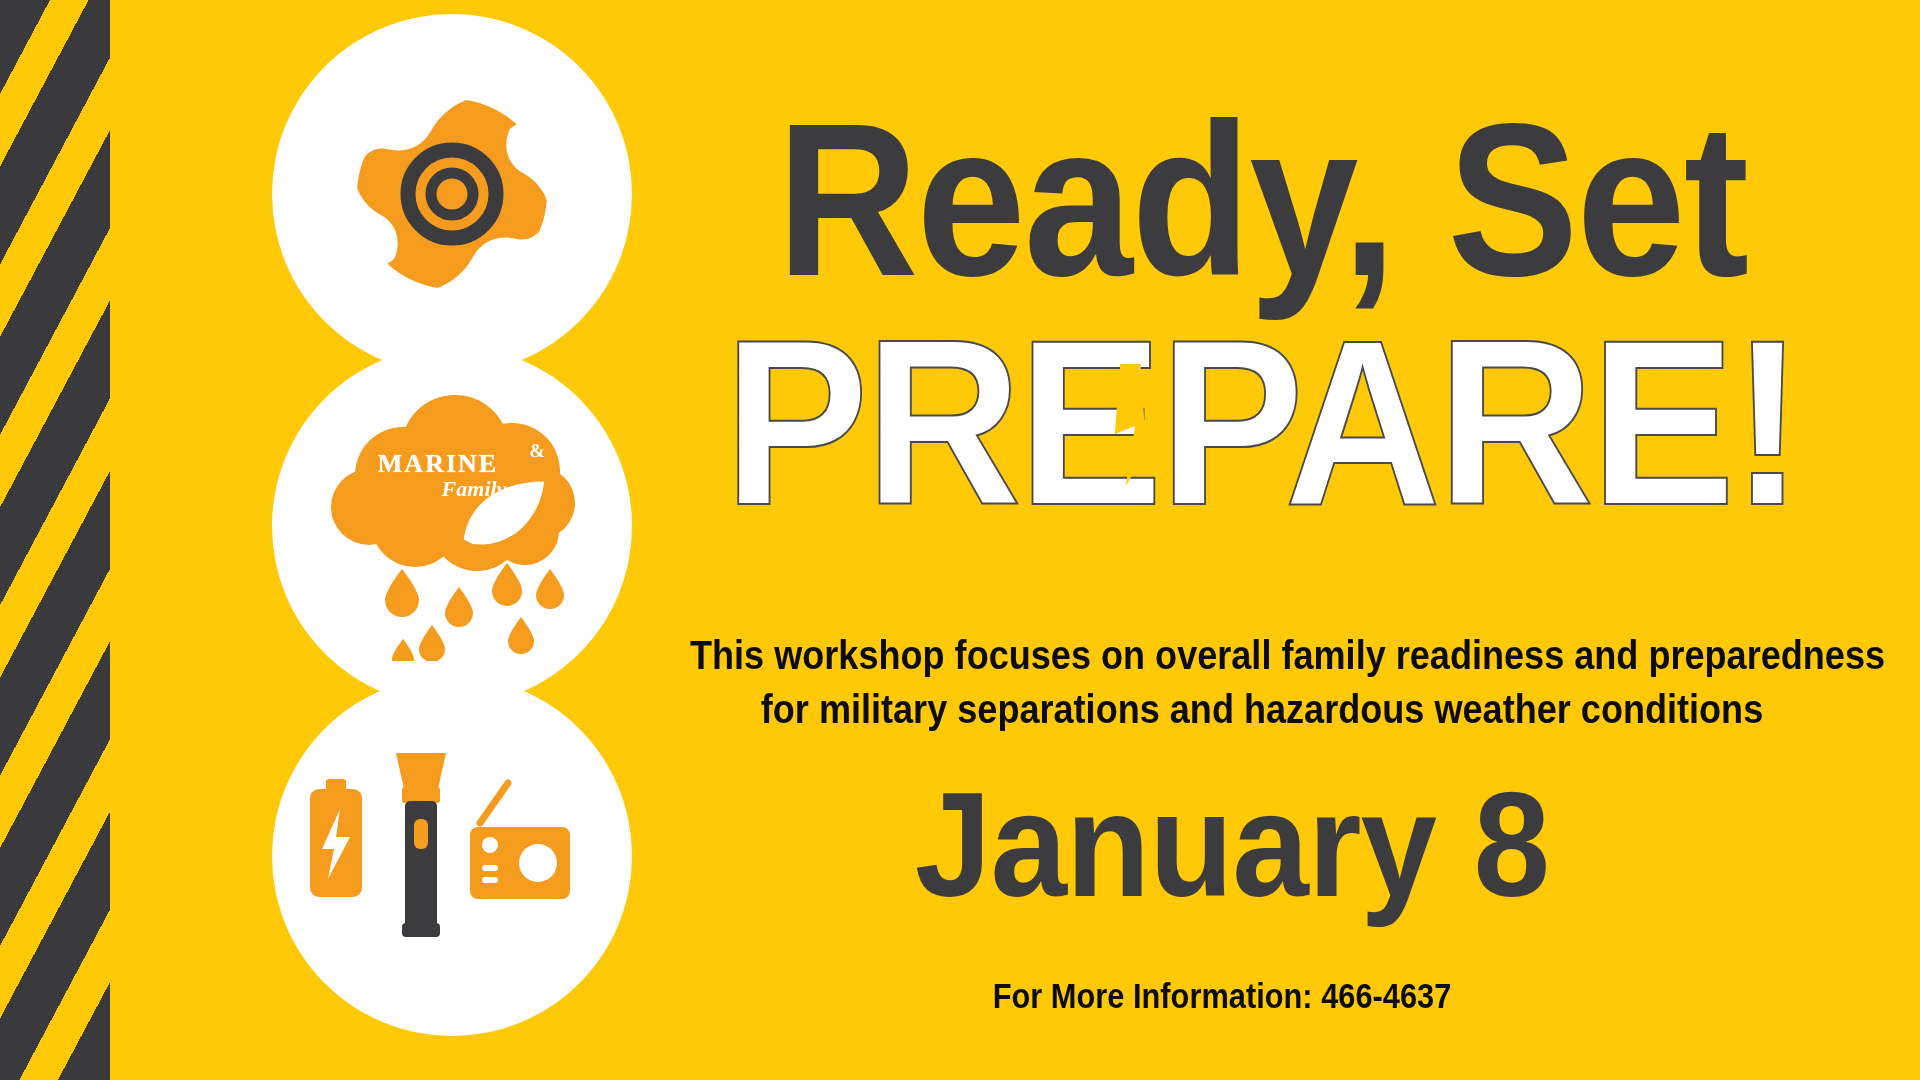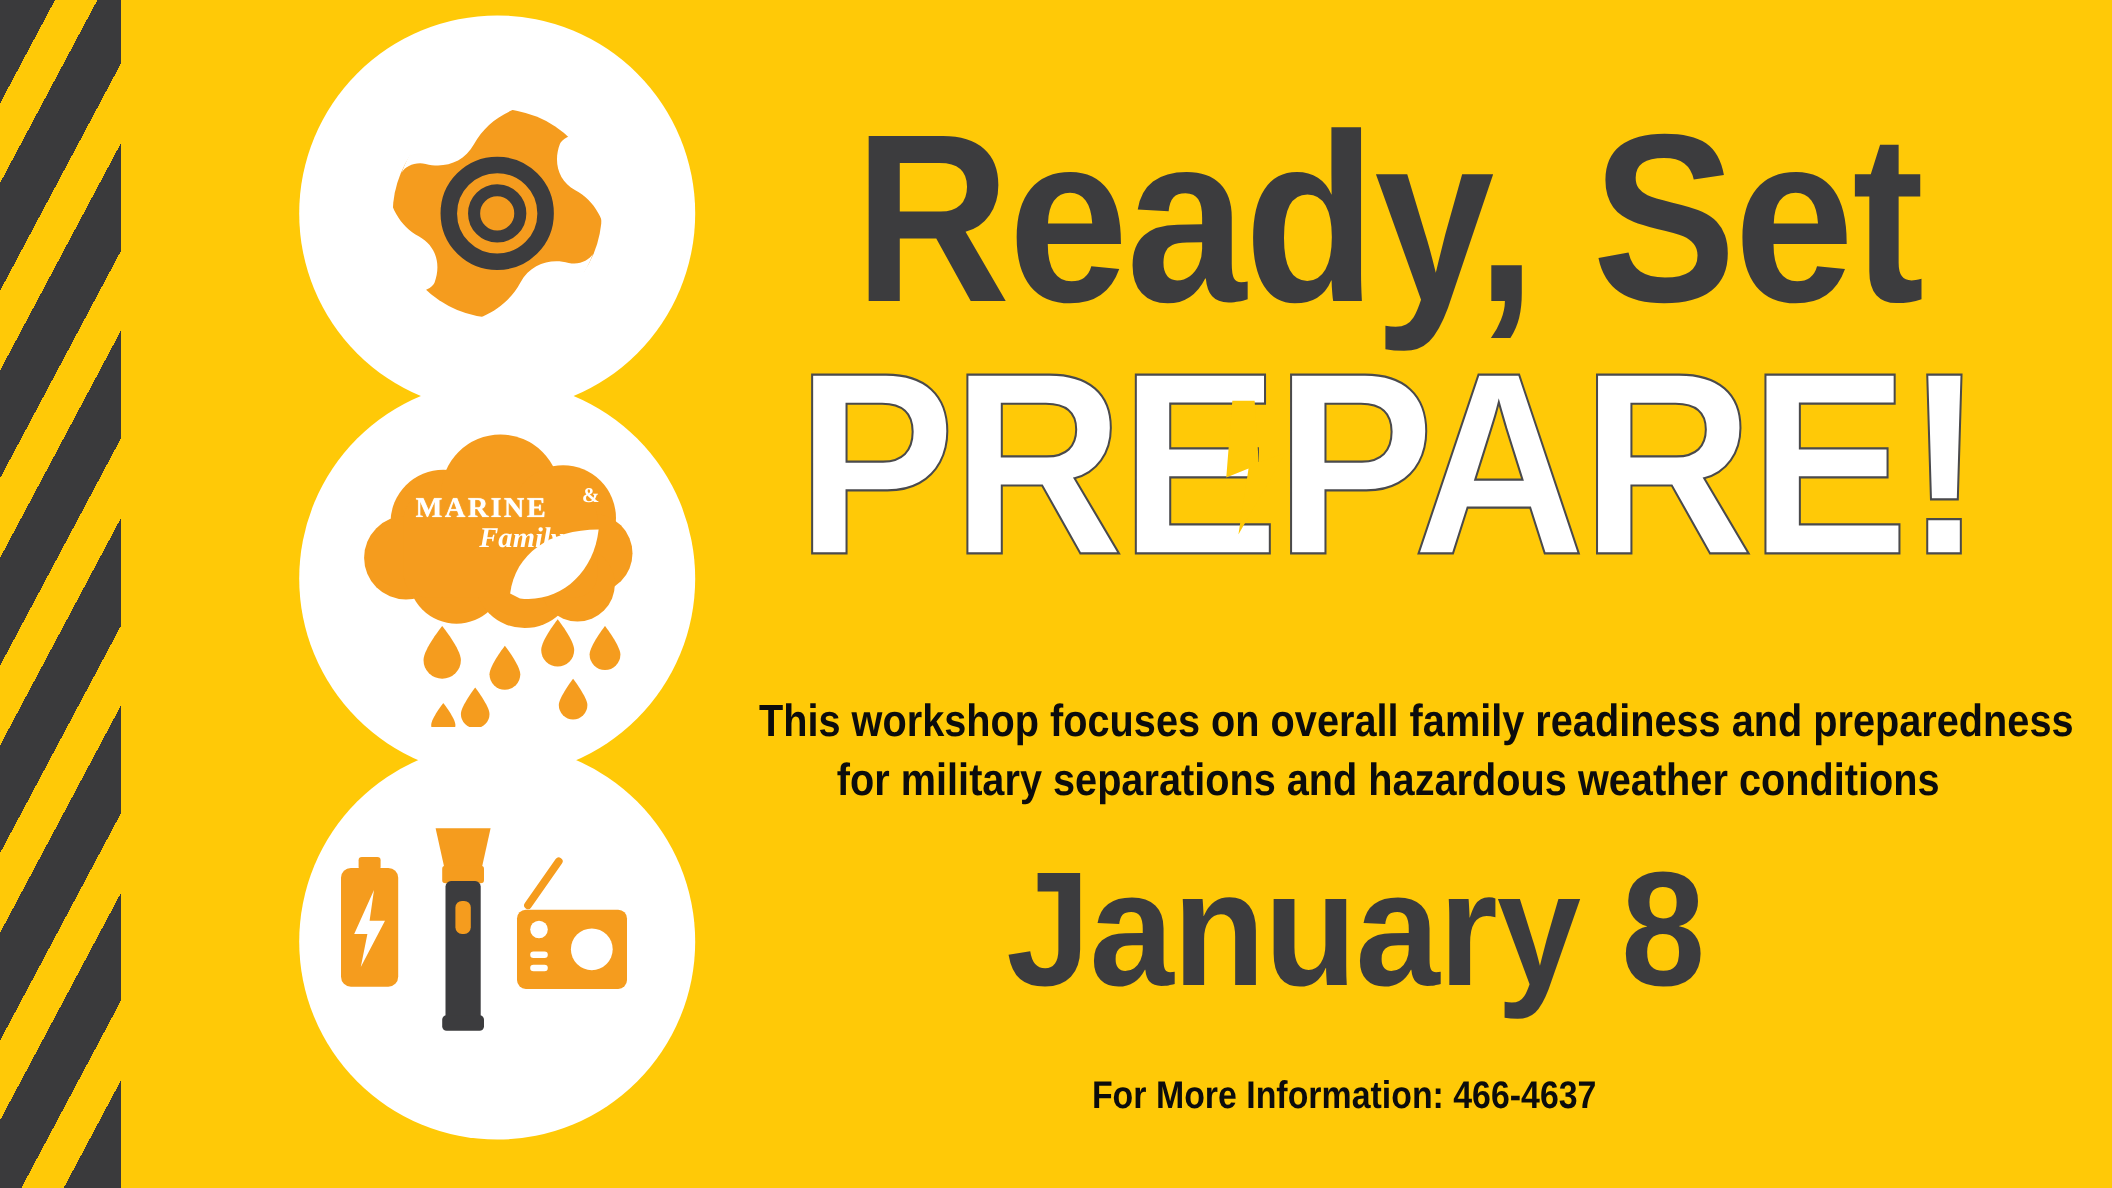--- a/index.html
+++ b/index.html
@@ -53,21 +53,21 @@
     text-shadow: 0 0 1px #ffffff;
     position:relative; left:-10px;
   }
   .logo-amp {
     position:absolute; right:8px; top:4px;
     color:#ffffff; font-family:"Liberation Serif", serif;
     font-weight:bold; font-size:19px; line-height:1;
   }
   .logo-family {
     color:#ffffff; font-family:"Liberation Serif", serif;
-    font-style:italic; font-weight:bold; font-size:26px;
+    font-style:italic; font-weight:bold; font-size:22px;
     line-height:1; white-space:nowrap;
     position:relative; left:26px; top:1px;
   }
   .logo-leaf {
     position:absolute; left:56px; top:40px; width:20px; height:17px;
   }
 
   
   .kit { position:relative; width:300px; height:250px; }
   .kit svg { width:100%; height:100%; display:block; }

